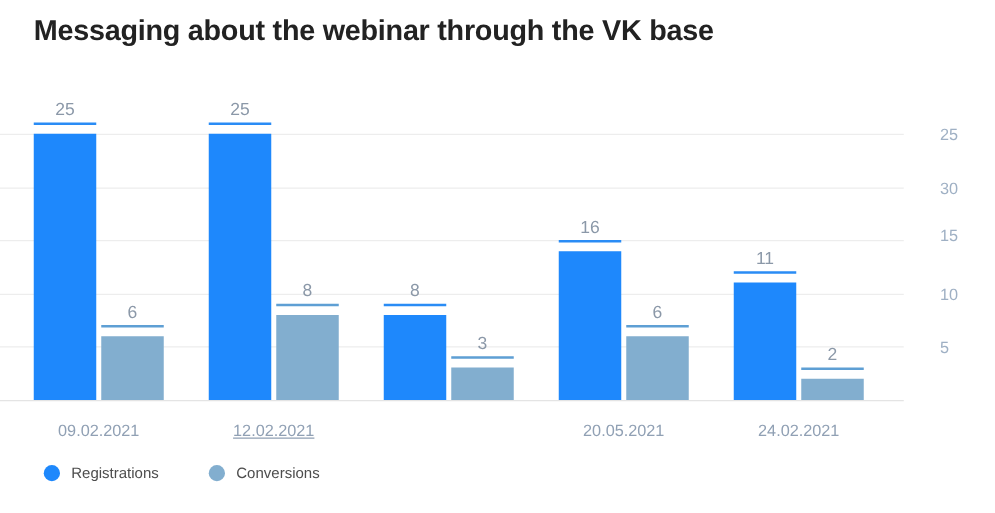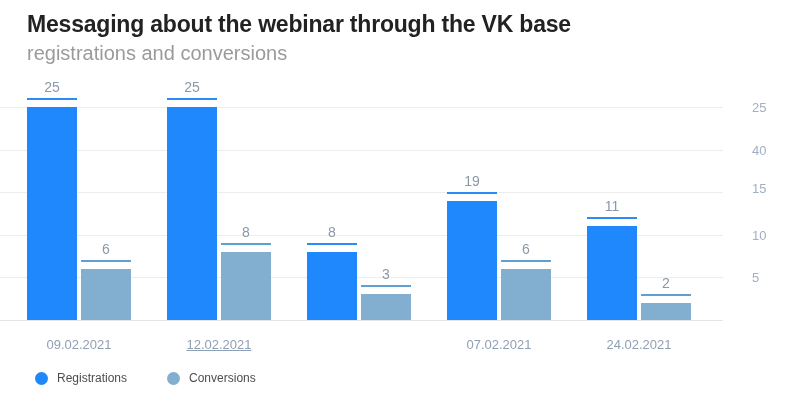--- a/index.html
+++ b/index.html
@@ -165,21 +165,20 @@
     white-space: nowrap;
   }
 </style>
 </head>
 <body>
 
 <div class="chart-root">
 
   <div class="title-block">
     <div class="chart-title">Messaging about the webinar through the VK base</div>
-    <div class="chart-subtitle">registrations and conversions</div>
   </div>
 
   <div class="plot-area">
     <div class="gridlines">
         <div class="gridline" style="top: 182px;"></div>
         <div class="gridline" style="top: 140px;"></div>
         <div class="gridline" style="top: 97px;"></div>
         <div class="gridline" style="top: 55px;"></div>
         <div class="gridline" style="top: 12px;"></div>
       </div>
@@ -198,45 +197,45 @@
         <div class="bar-underline conversions" style="left: 221px; width: 50px; top: 148px;"></div>
         <div class="bar-label" style="left: 213px; width: 66px; top: 130px;">8</div>
         <div class="bar registrations" style="left: 307px; width: 50px; height: 68px;"></div>
         <div class="bar-underline registrations" style="left: 307px; width: 50px; top: 148px;"></div>
         <div class="bar-label" style="left: 299px; width: 66px; top: 130px;">8</div>
         <div class="bar conversions" style="left: 361px; width: 50px; height: 26px;"></div>
         <div class="bar-underline conversions" style="left: 361px; width: 50px; top: 190px;"></div>
         <div class="bar-label" style="left: 353px; width: 66px; top: 172px;">3</div>
         <div class="bar registrations" style="left: 447px; width: 50px; height: 119px;"></div>
         <div class="bar-underline registrations" style="left: 447px; width: 50px; top: 97px;"></div>
-        <div class="bar-label" style="left: 439px; width: 66px; top: 79px;">19</div>
+        <div class="bar-label" style="left: 439px; width: 66px; top: 79px;">16</div>
         <div class="bar conversions" style="left: 501px; width: 50px; height: 51px;"></div>
         <div class="bar-underline conversions" style="left: 501px; width: 50px; top: 165px;"></div>
         <div class="bar-label" style="left: 493px; width: 66px; top: 147px;">6</div>
         <div class="bar registrations" style="left: 587px; width: 50px; height: 94px;"></div>
         <div class="bar-underline registrations" style="left: 587px; width: 50px; top: 122px;"></div>
         <div class="bar-label" style="left: 579px; width: 66px; top: 104px;">11</div>
         <div class="bar conversions" style="left: 641px; width: 50px; height: 17px;"></div>
         <div class="bar-underline conversions" style="left: 641px; width: 50px; top: 199px;"></div>
         <div class="bar-label" style="left: 633px; width: 66px; top: 181px;">2</div>
       </div>
   </div>
 
   <div id="yaxis-host">
       <div class="ytick" style="top: 271.45px;">5</div>
       <div class="ytick" style="top: 228.9px;">10</div>
       <div class="ytick" style="top: 182px;">15</div>
-      <div class="ytick" style="top: 143.8px;">40</div>
+      <div class="ytick" style="top: 143.8px;">30</div>
       <div class="ytick" style="top: 101.25px;">25</div>
     </div>
 
   <div class="xaxis" id="xaxis-host">
       <div class="xtick" style="left: 19px; width: 120px;">09.02.2021</div>
       <div class="xtick" style="left: 159px; width: 120px; text-decoration: underline;">12.02.2021</div>
-      <div class="xtick" style="left: 439px; width: 120px;">07.02.2021</div>
+      <div class="xtick" style="left: 439px; width: 120px;">20.05.2021</div>
       <div class="xtick" style="left: 579px; width: 120px;">24.02.2021</div>
     </div>
 
   <div class="legend" id="legend-host">
       <div class="legend-item">
         <span class="legend-dot registrations"></span>
         <span class="legend-label">Registrations</span>
       </div>
       <div class="legend-item">
         <span class="legend-dot conversions"></span>

